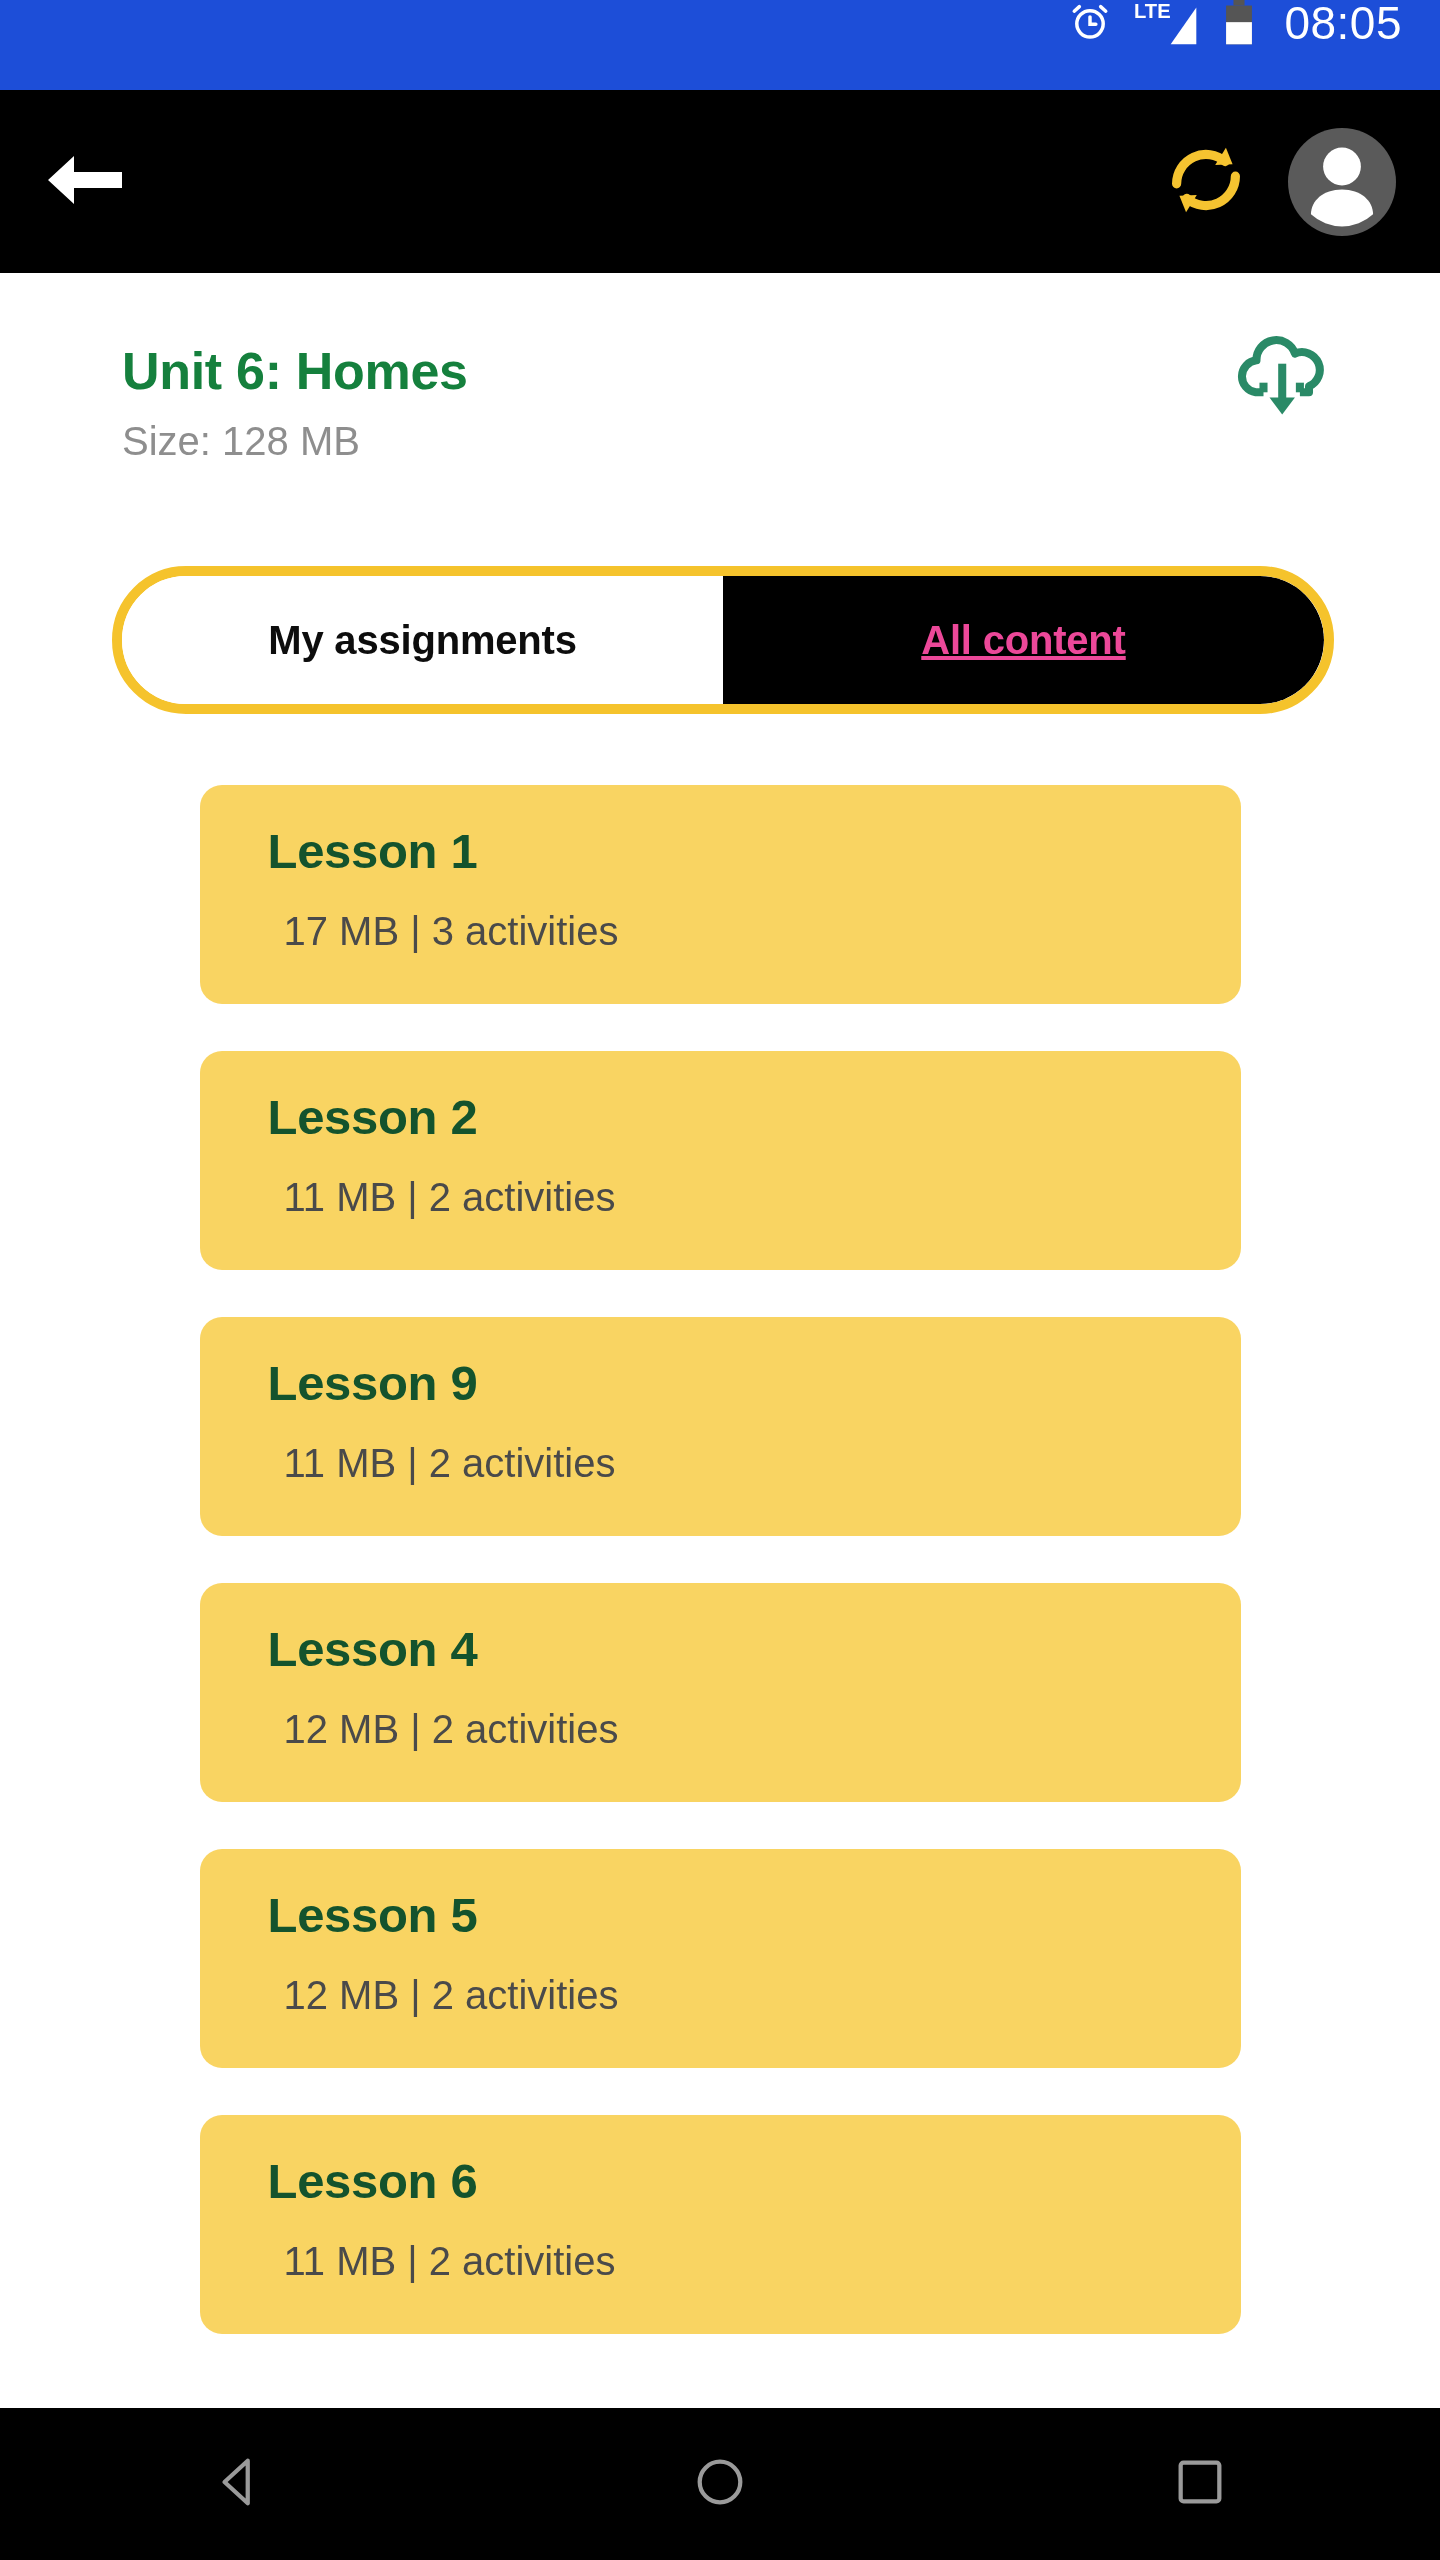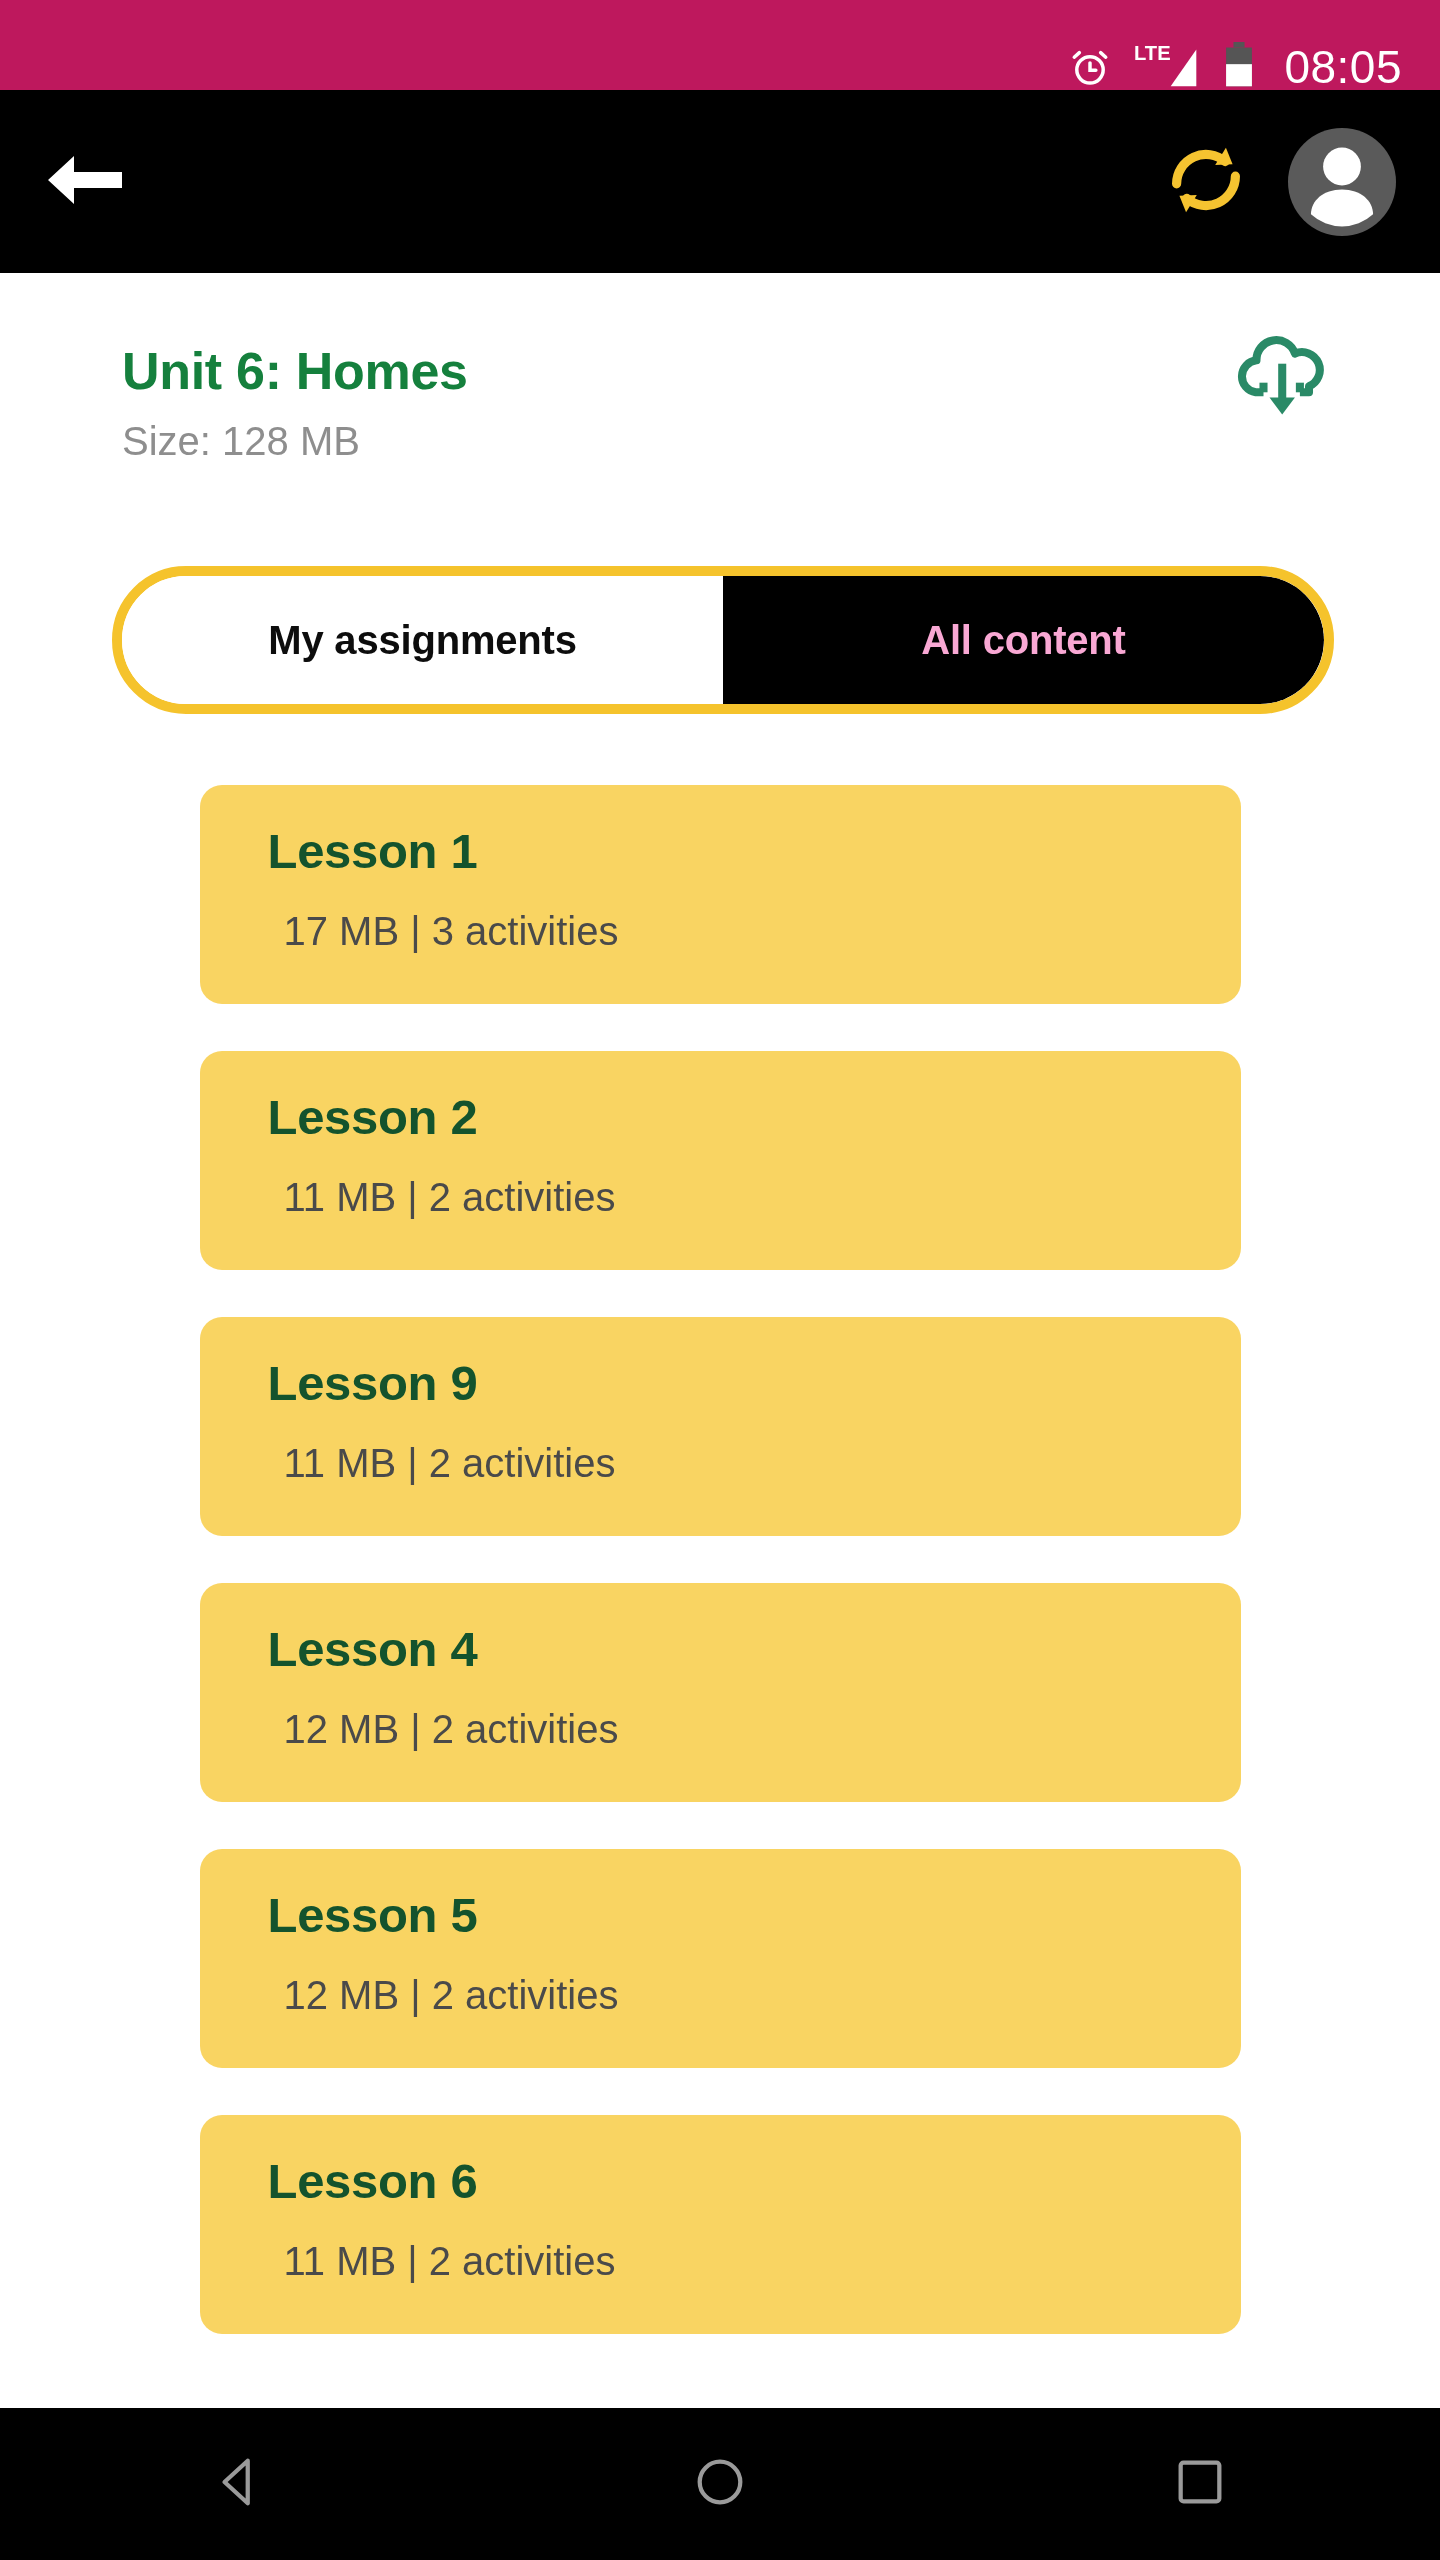--- a/index.html
+++ b/index.html
@@ -7,22 +7,22 @@
     width:1440px; height:2560px;
     background:#ffffff;
     font-family:"Liberation Sans", sans-serif;
     overflow:hidden;
   }
   .phone { position:relative; width:1440px; height:2560px; background:#ffffff; }
 
   
   .statusbar {
     position:absolute; top:0; left:0; width:1440px; height:90px;
-    background:#be185d;
-    display:flex; align-items:flex-end; justify-content:flex-end;
+    background:#1d4ed8;
+    display:flex; align-items:flex-start; justify-content:flex-end;
     padding-right:38px; gap:22px;
   }
   .sb-icon { display:flex; align-items:center; justify-content:center; }
   .sb-time {
     color:#ffffff; font-size:46px; font-weight:400;
     letter-spacing:0.5px; line-height:1; margin-left:6px;
   }
 
   
   .appbar {
@@ -78,22 +78,22 @@
     position:absolute; left:112px; top:56px;
     width:1222px; height:148px;
     border:10px solid #f5c32c; border-radius:74px;
     display:flex; overflow:hidden; background:#ffffff;
   }
   .seg {
     flex:1; display:flex; align-items:center; justify-content:center;
     font-size:40px; font-weight:bold; letter-spacing:-0.2px;
   }
   .seg.inactive { background:#ffffff; color:#0d0d0d; }
-  .seg.active   { background:#000000; color:#f9a8d4;
-                  border-top-right-radius:64px; border-bottom-right-radius:64px; }
+  .seg.active   { background:#000000; color:#ec4899;
+                  border-top-right-radius:64px; border-bottom-right-radius:64px;text-decoration:underline; }
 
   
   .lesson-list { position:absolute; left:0; top:275px; width:1440px; }
   .lesson-card {
     position:relative;
     margin:0 auto 47px auto;
     width:1041px; height:219px;
     background:#f9d462; border-radius:22px;
   }
   .lesson-title {

